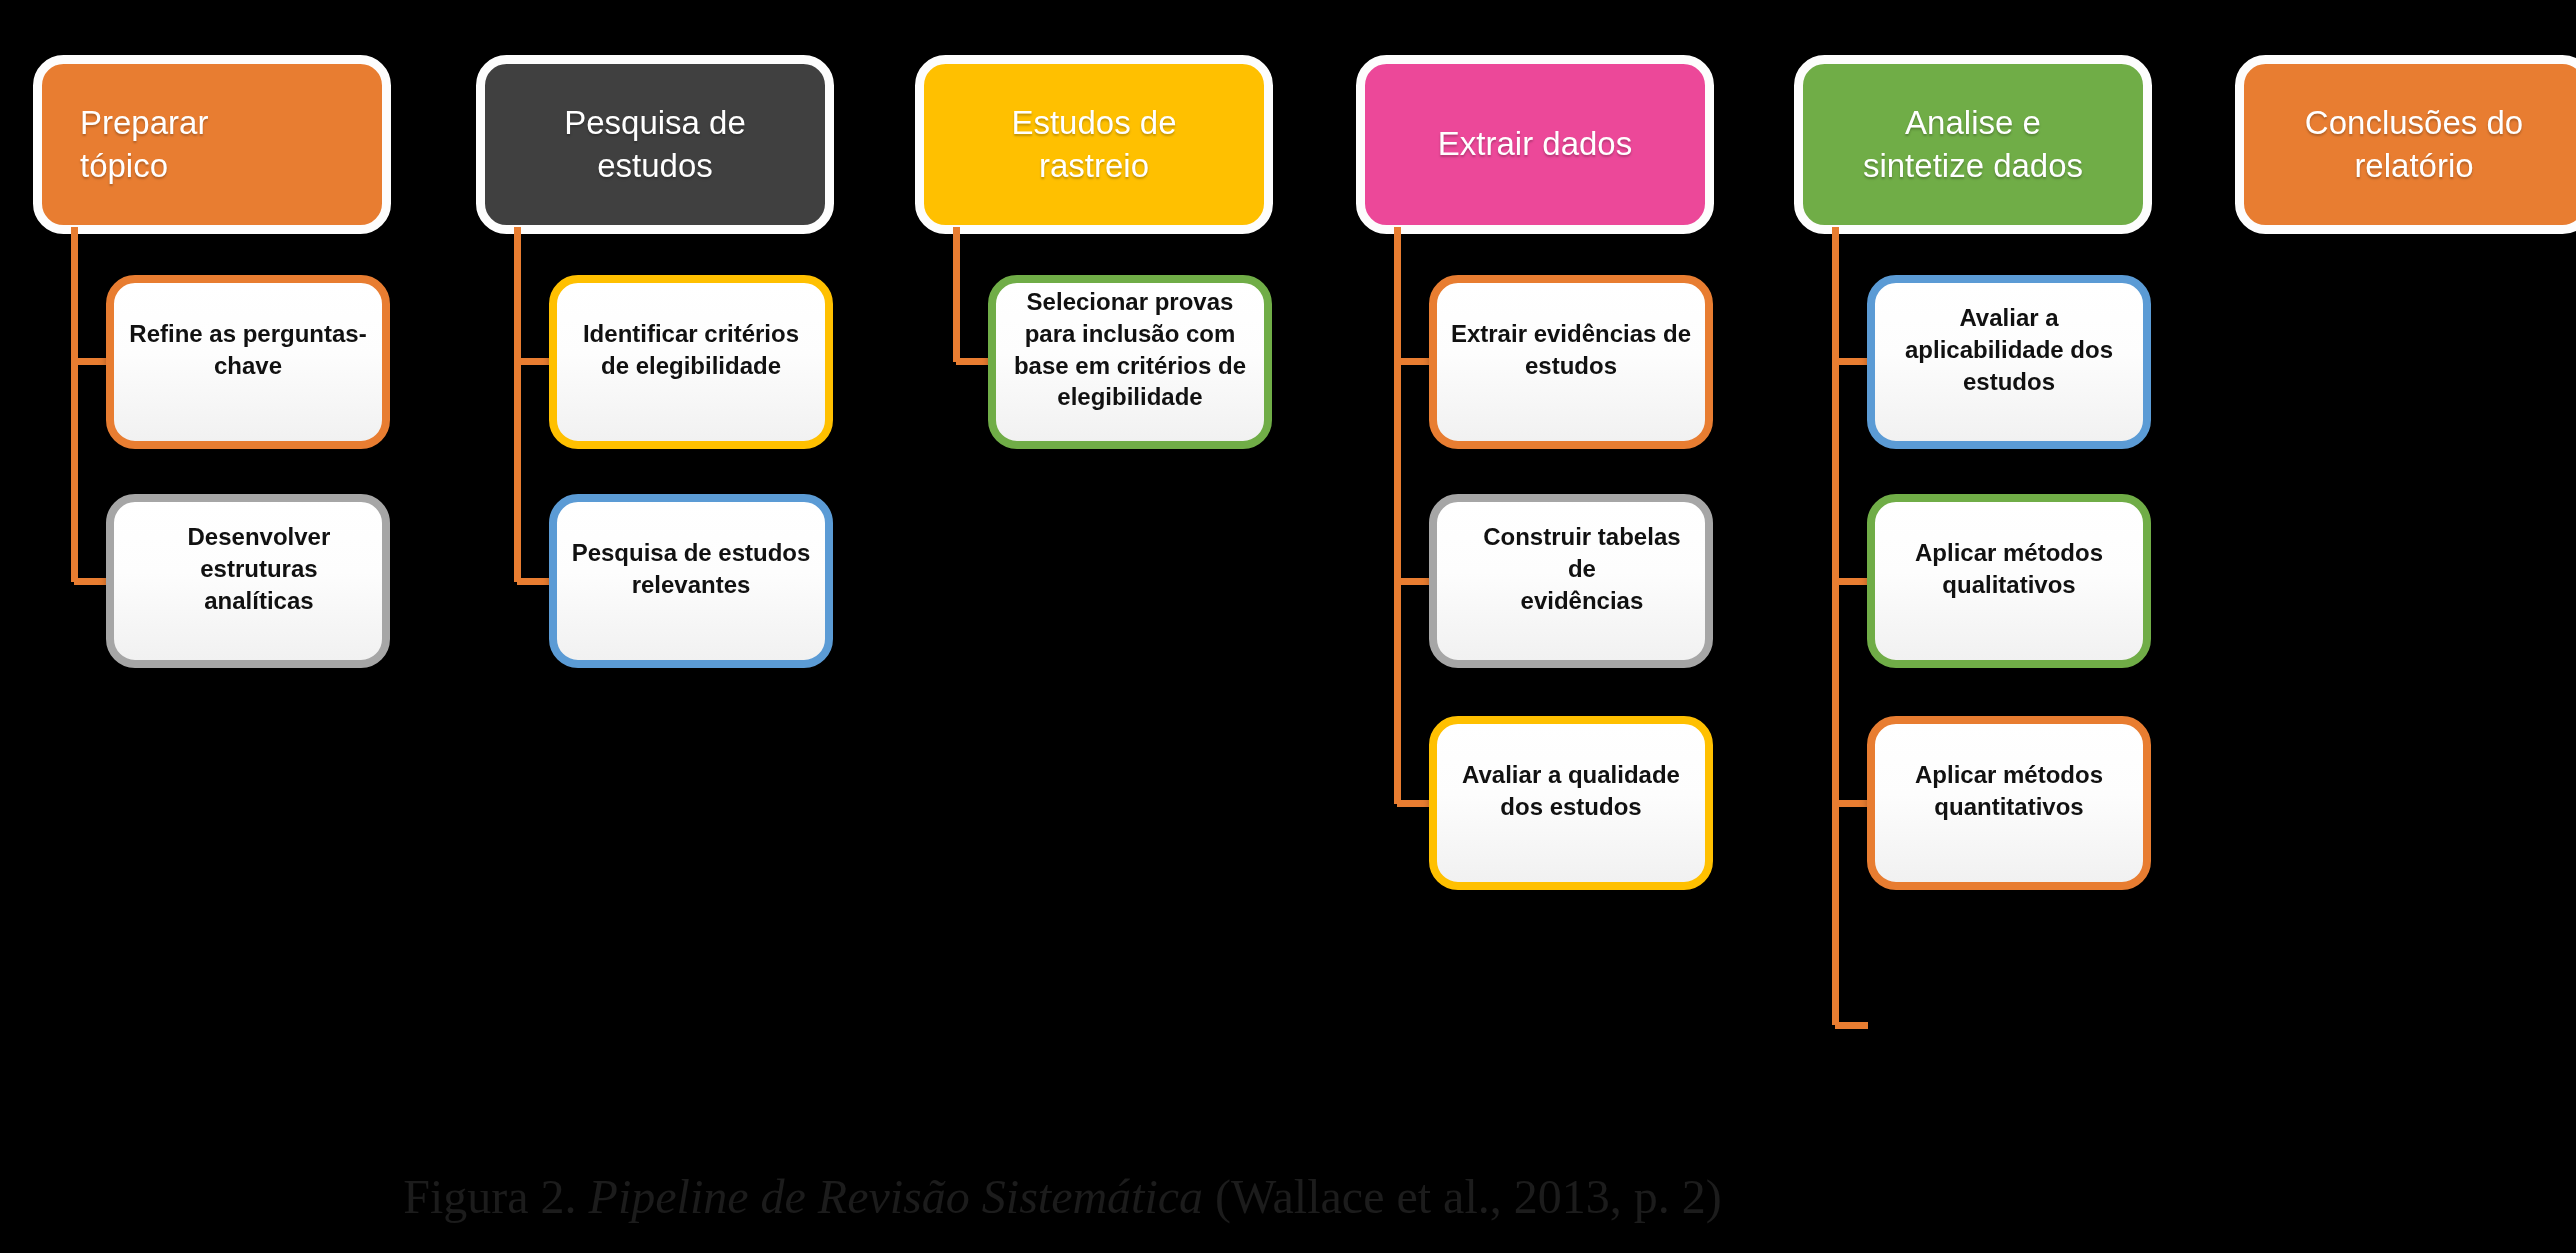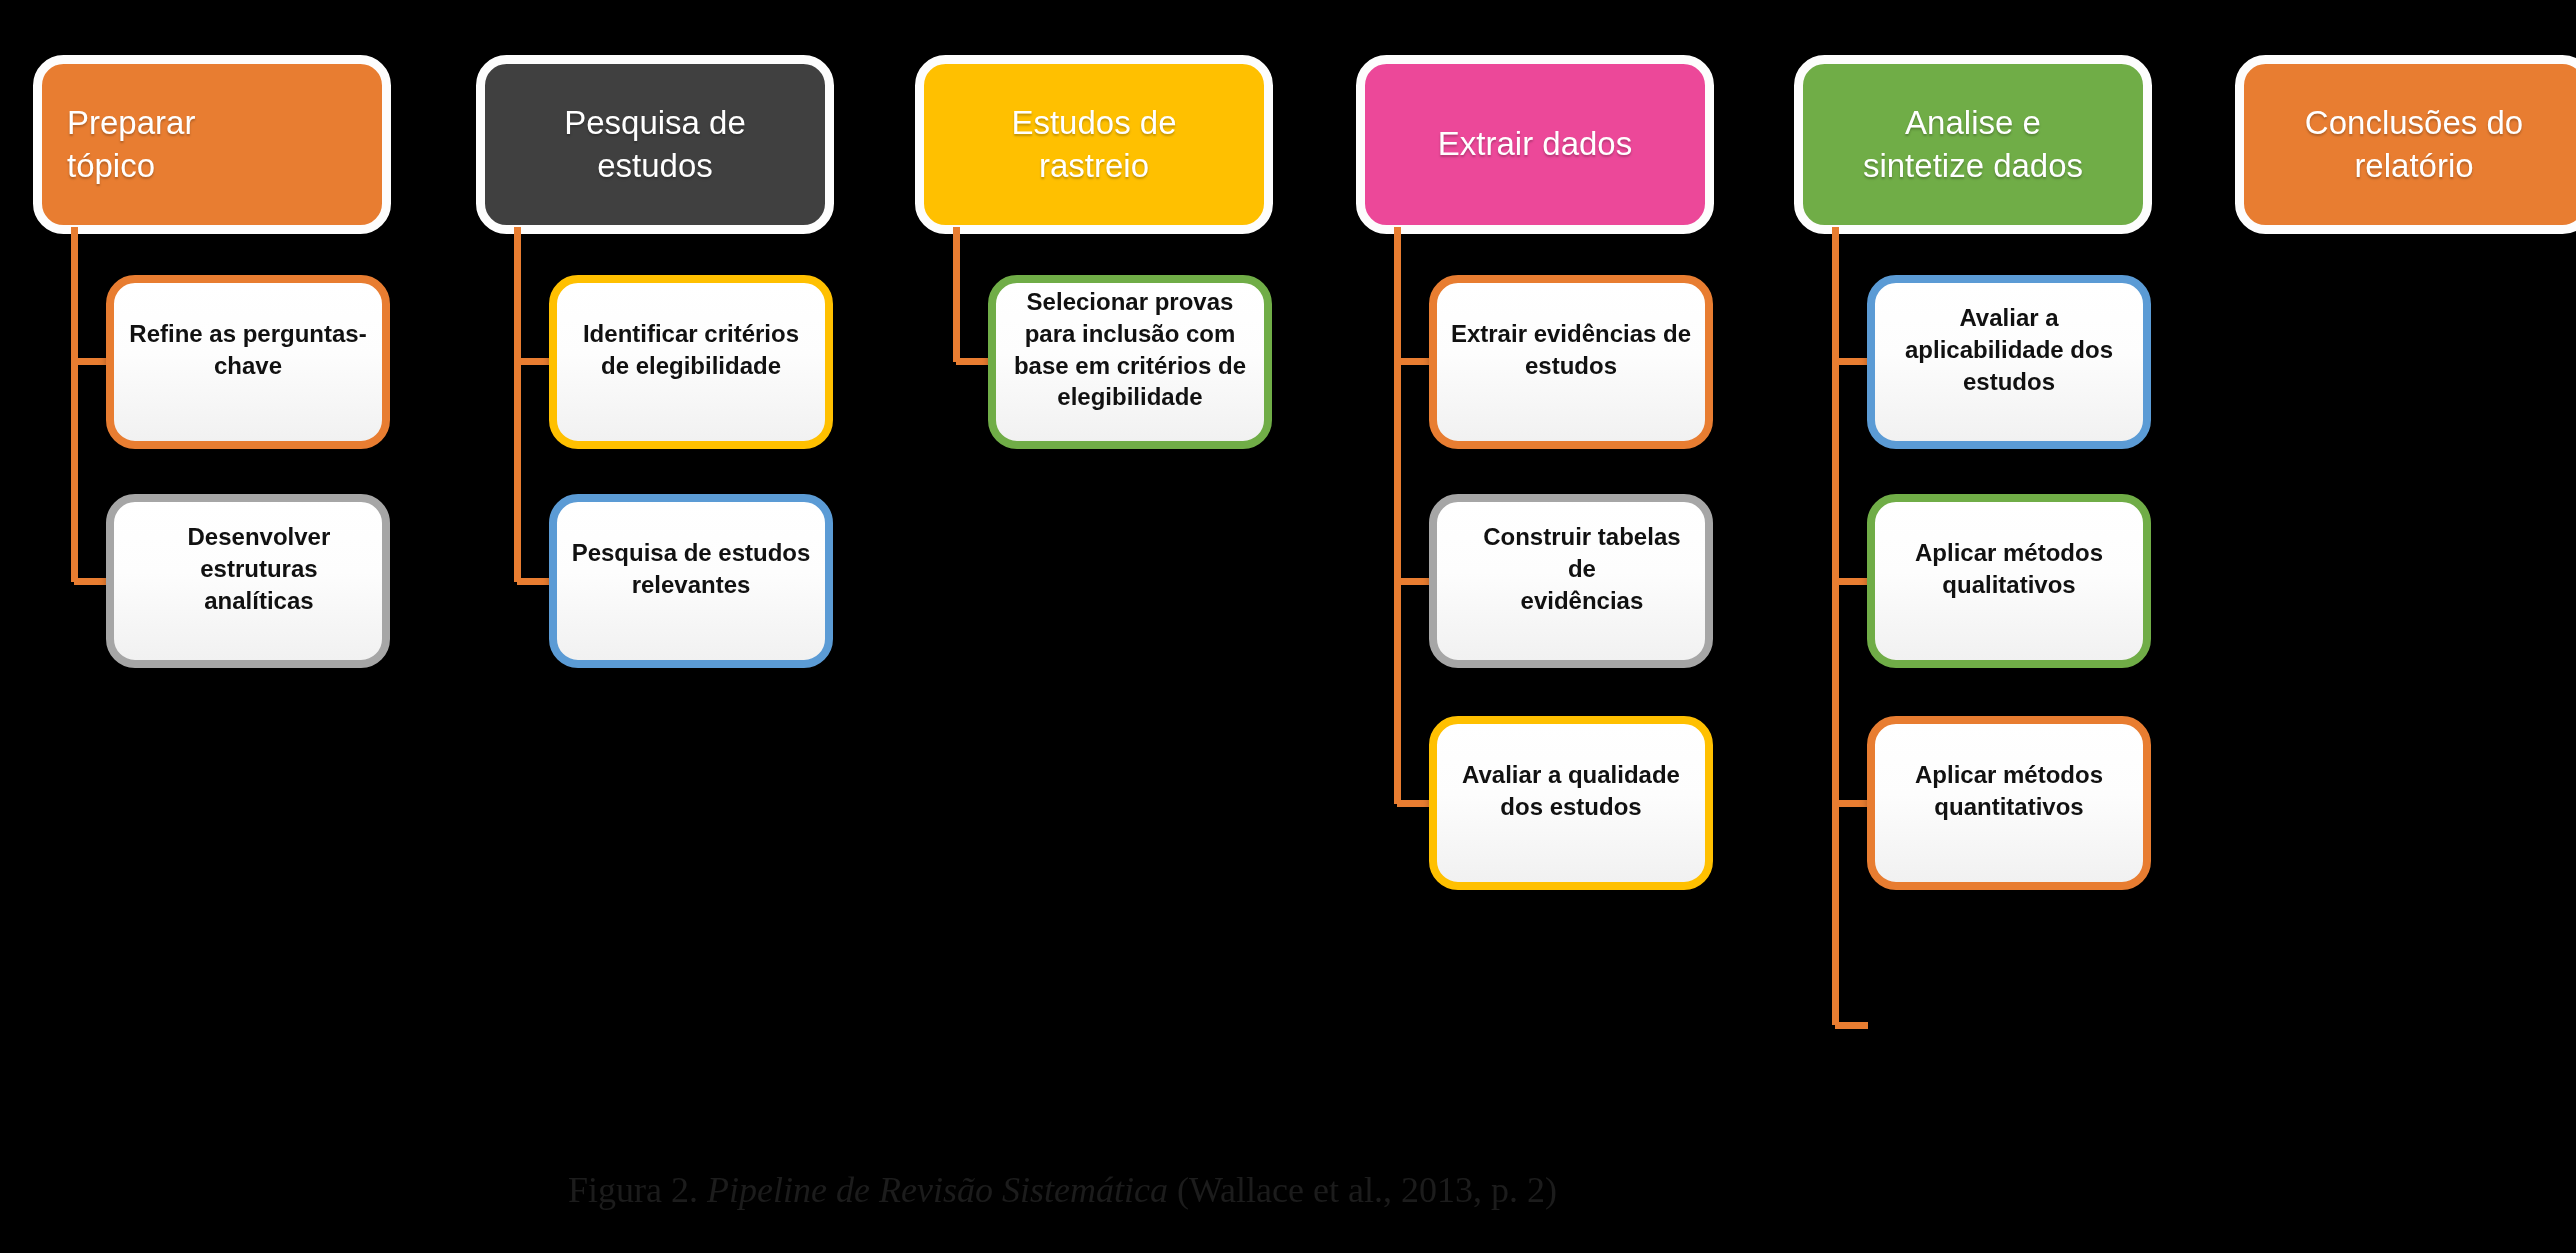--- a/index.html
+++ b/index.html
@@ -39,21 +39,21 @@
     font-size: 33px;
     line-height: 1.28;
     font-weight: 400;
     white-space: pre-line;
     text-shadow: 0 1.5px 2.2px rgba(0,0,0,0.25);
     box-shadow: 0 4.4px 11.6px rgba(0,0,0,0.45);
   }
   .header-box.align-left {
     justify-content: flex-start;
     text-align: left;
-    padding-left: 25px;
+    padding-left: 38px;
   }
   .h-orange { background: #E87D31; }
   .h-gray   { background: #404040; }
   .h-yellow { background: #FFC000; }
   .h-blue   { background: #ec4899; }
   .h-green  { background: #70AD47; }
 
   
   .child-box {
     position: absolute;
@@ -92,21 +92,21 @@
   .conn-stub{ left: 41px; width: 33px; height: 7.3px; }
 
   
   .caption {
     position: absolute;
     top: 1169px;
     left: 0;
     width: 2125px;
     text-align: center;
     font-family: "Liberation Serif", serif;
-    font-size: 36px;
+    font-size: 48px;
     color: #1c1c1c;
     white-space: nowrap;
   }
   .caption .italic { font-style: italic; }
 </style>
 </head>
 <body>
 
 <div id="canvas">
 

